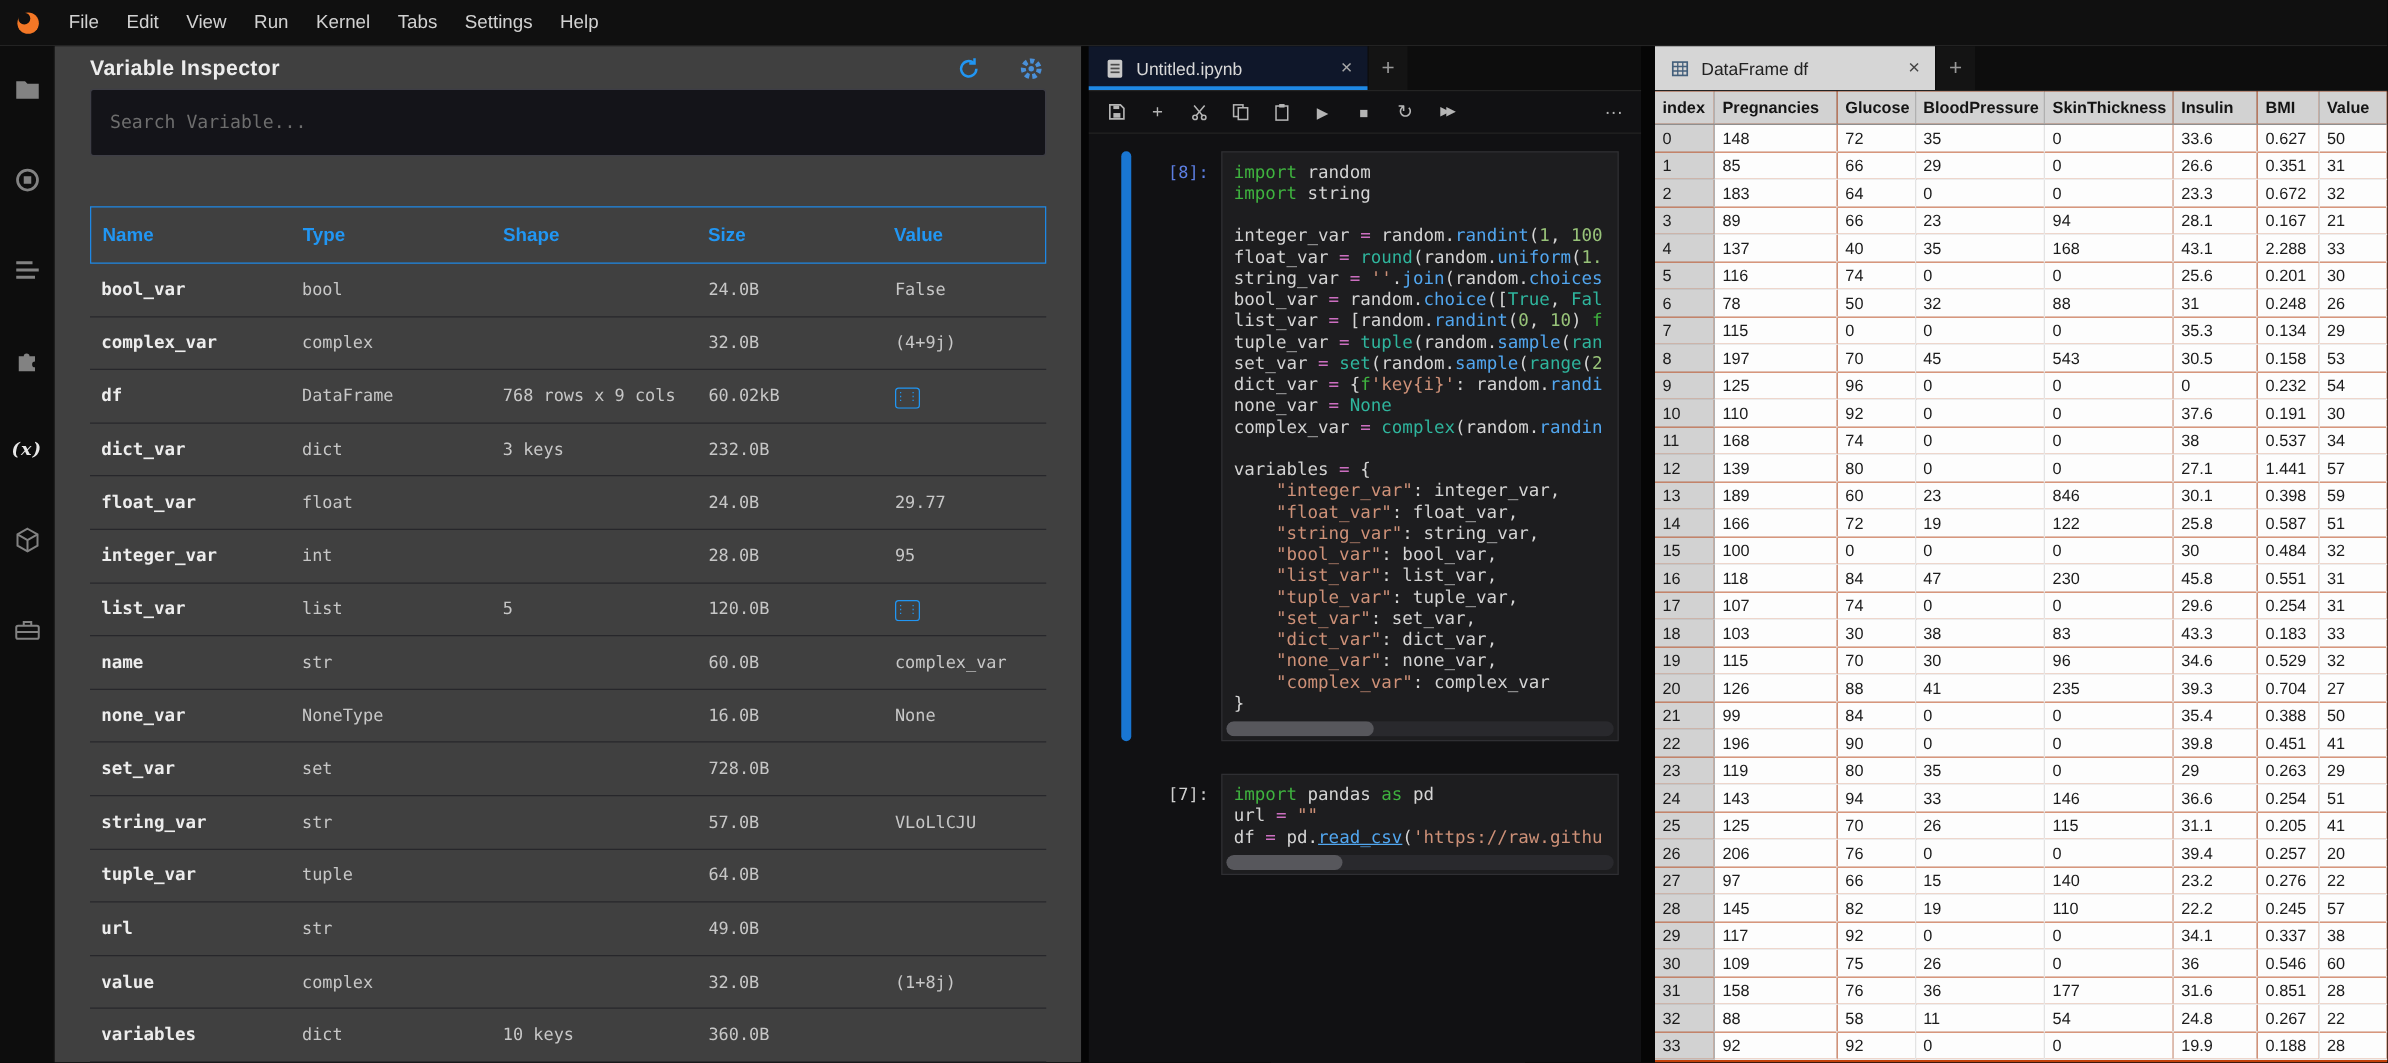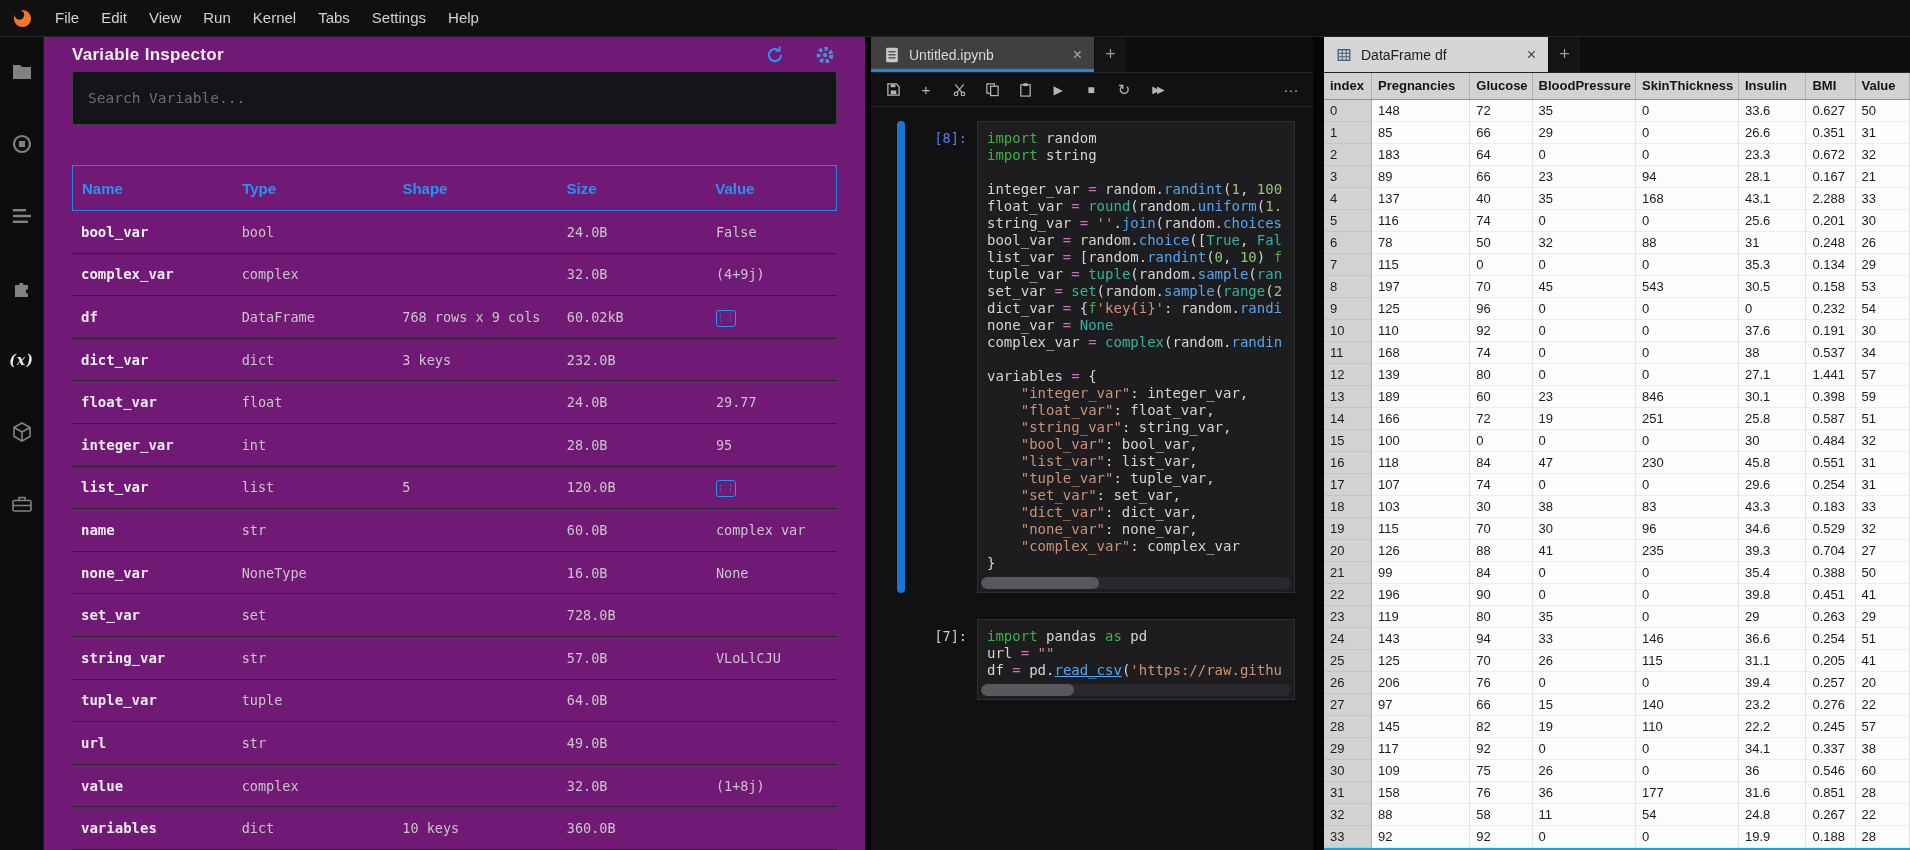--- a/index.html
+++ b/index.html
@@ -21,21 +21,21 @@
   
   #sidebar { width:44px; background:#0d0d0d; border-right:1px solid #1d1d1d;
              display:flex; flex-direction:column; align-items:center; padding-top:22px; }
   .sb-item { width:28px; height:26px; margin-bottom:46px; display:flex; align-items:center;
              justify-content:center; color:#828282; cursor:pointer; }
   .sb-item.active { color:#e8e8e8; }
   .sb-item svg { width:24px; height:24px; }
   .xvar { font:italic bold 14px "DejaVu Serif",serif; letter-spacing:1px; }
 
   
-  #vi-panel { width:821px; background:#701a75; display:flex; flex-direction:column; }
+  #vi-panel { width:821px; background:#404040; display:flex; flex-direction:column; }
   .vi-header { height:54px; display:flex; align-items:center; padding:4px 30px 0 28px; }
   .vi-title { font-weight:bold; font-size:17px; color:#ededed; letter-spacing:.3px; }
   .vi-actions { margin-left:auto; display:flex; gap:30px; align-items:center; }
   .vi-actions > div { cursor:pointer; display:flex; }
   .vi-search { margin:2px 28px 20px; }
   .vi-search input { width:100%; height:54px; background:#141419; border:1px solid #3e3e46;
                      border-radius:3px; color:#c8c8c8; padding:0 15px;
                      font:14.5px "DejaVu Sans Mono",monospace; outline:none; }
   .vi-search input::placeholder { color:#6e6e6e; }
   .vi-table { margin:20px 28px 0; }
@@ -48,21 +48,21 @@
            padding-left:9px; white-space:nowrap; overflow:hidden; }
   .vi-td.vname { font-weight:bold; color:#ededed; font-size:14px; }
   .grid-icon { display:inline-flex; width:20px; height:17px; border:1.5px solid #2196f3;
                border-radius:3px; color:#2196f3; align-items:center; justify-content:center;
                font-size:9px; letter-spacing:1px; cursor:pointer; line-height:1; }
 
   
   .tabbar { height:36px; background:#0d0d0d; border-bottom:1px solid #242424;
             display:flex; align-items:stretch; }
   .tab { display:flex; align-items:center; gap:9px; padding:0 12px; position:relative; cursor:pointer; }
-  .tab.nb-tab { width:223px; background:#404040; }
+  .tab.nb-tab { width:223px; background:#0f172a; }
   .tab.df-tab { width:224px; background:#d6d6d6; }
   .tab-title { flex:1; font-size:14px; white-space:nowrap; overflow:hidden; }
   .nb-tab .tab-title { color:#d8d8d8; }
   .df-tab .tab-title { color:#222; }
   .tab-close { font-size:16px; line-height:1; cursor:pointer; }
   .nb-tab .tab-close { color:#a8a8a8; }
   .df-tab .tab-close { color:#444; }
   .tab-underline { position:absolute; left:0; right:0; bottom:0; height:3px; background:#1e88e5; }
   .tab-add { width:31px; margin-left:1px; display:flex; align-items:center; justify-content:center;
              color:#989898; font-size:18px; background:#141414; cursor:pointer; }
@@ -93,21 +93,21 @@
   .t-f { color:#52a7f0; }       
   .t-fu{ color:#52a7f0; text-decoration:underline; }
   .t-n { color:#98c379; }       
   .t-s { color:#ce9178; }       
   .t-v { color:#d4d4d4; }       
   .hscroll { height:12px; margin:2px 3px 3px; background:#29292d; border-radius:6px; overflow:hidden; cursor:pointer; }
   .hthumb { height:100%; background:#57575c; border-radius:6px; }
 
   
   #df-panel { flex:1; background:#161616; display:flex; flex-direction:column; }
-  .df-grid { flex:1; overflow:hidden; background:#0ea5e9; }
+  .df-grid { flex:1; overflow:hidden; background:#c2410c; }
   table.df-table { border-collapse:collapse; table-layout:fixed; }
   .df-table th { background:#d2d2d2; color:#141414; font-weight:bold; font-size:13px;
                  text-align:left; padding:4px 4px 4px 6px; border-right:1px solid #b0b0b0;
                  border-bottom:1px solid #8f8f8f; white-space:nowrap; overflow:hidden; height:26px; }
   .df-table td { background:#fdfdfd; color:#1b1b1b; font-size:13px; padding:0 4px 0 6px;
                  border-right:1px solid #e3e3e3; border-bottom:1px solid #ededed;
                  white-space:nowrap; overflow:hidden; height:22px; }
   .df-table td.idx { background:#d2d2d2; border-right:1px solid #b0b0b0;
                      border-bottom:1px solid #c5c5c5; }
   svg { display:block; }
@@ -569,21 +569,21 @@
               <td>846</td>
               <td>30.1</td>
               <td>0.398</td>
               <td>59</td>
             </tr>
             <tr>
               <td class="idx">14</td>
               <td>166</td>
               <td>72</td>
               <td>19</td>
-              <td>251</td>
+              <td>122</td>
               <td>25.8</td>
               <td>0.587</td>
               <td>51</td>
             </tr>
             <tr>
               <td class="idx">15</td>
               <td>100</td>
               <td>0</td>
               <td>0</td>
               <td>0</td>

